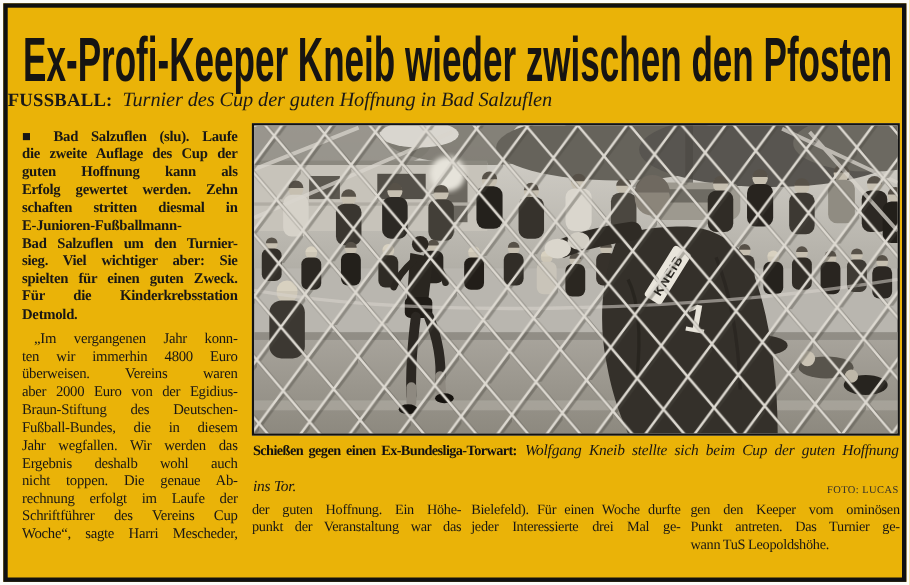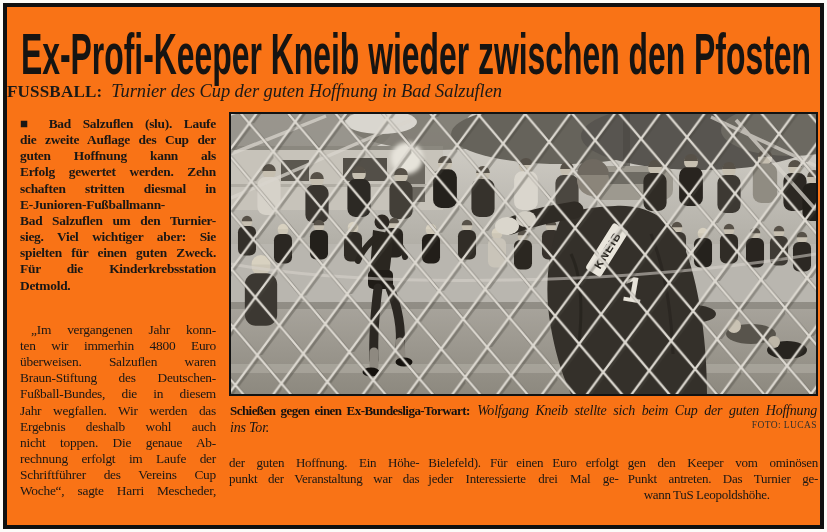--- a/index.html
+++ b/index.html
@@ -1,44 +1,44 @@
 <!DOCTYPE html>
 <html><head>
 <meta charset="utf-8">
 <style>
   html,body{margin:0;padding:0;}
   body{width:827px;height:532px;overflow:hidden;background:#fcfbf8;}
   .stage{position:relative;width:827px;height:532px;font-family:"Liberation Serif",serif;}
   .page{position:absolute;left:3px;top:3px;width:821px;height:526px;box-sizing:border-box;
-        border:4px solid #101010;background:#f97316;}
+        border:4px solid #101010;background:#eab308;}
   
   .headline-wrap{position:absolute;left:10px;top:18px;width:800px;height:62px;}
   .headline-wrap svg{display:block;}
   
   .subhead{position:absolute;left:0;top:74px;width:100%;text-align:left;color:#1b1917;white-space:nowrap;}
   .kicker{font-weight:bold;font-size:17px;letter-spacing:.2px;}
   .subtitle{font-style:italic;font-size:18.5px;margin-left:9px;letter-spacing:-0.1px;}
   
   .leftcol{position:absolute;left:13px;top:109px;width:196px;font-size:13.4px;line-height:16.15px;
            color:#191715;letter-spacing:-0.25px;word-spacing:-0.5px;}
   .p1{font-weight:bold;}
-  .p2{margin-top:28px;}
+  .p2{margin-top:6px;}
   .jlines>div{text-align:justify;text-align-last:justify;white-space:nowrap;}
-  .endleft>div:last-child{text-align-last:left;margin-left:16px;}
+  .endleft>div:last-child{text-align-last:left;}
   .p2>div:first-child{text-indent:11px;}
   
   .photo{position:absolute;left:222px;top:105px;width:585px;height:280px;border:2px solid #121212;background:#b9b6af;}
   .photo svg{display:block;}
   
   .caption{position:absolute;left:223px;top:394px;width:587px;color:#181614;}
   .capline1{white-space:nowrap;text-align:justify;text-align-last:justify;}
   .cap-lead{font-family:Liberation Serif, serif;font-weight:bold;font-size:13px;
             letter-spacing:-0.55px;word-spacing:-1px;color:#131110;}
   .cap-it{font-style:italic;font-size:14px;letter-spacing:-0.2px;}
-  .capline2{display:flex;justify-content:space-between;align-items:flex-start;margin-top:1px;}
+  .capline2{display:flex;justify-content:space-between;align-items:flex-end;margin-top:16px;}
   .credit{font-size:9.5px;letter-spacing:.4px;color:#33302c;}
   
   .contcols{position:absolute;left:222px;top:448px;width:589px;display:flex;gap:9px;
             font-size:13px;line-height:16.1px;letter-spacing:-0.25px;word-spacing:-0.5px;color:#191715;}
   .ccol{flex:1 1 0;min-width:0;}
 </style>
 </head>
 <body>
 
 <div class="stage">
@@ -64,21 +64,22 @@
           <div>E-Junioren-Fußballmann-</div>
           <div>Bad Salzuflen um den Turnier-</div>
           <div>sieg. Viel wichtiger aber: Sie</div>
           <div>spielten für einen guten Zweck.</div>
           <div>Für die Kinderkrebsstation</div>
           <div>Detmold.</div>
         </div>
       <div class="p2 jlines">
           <div>„Im vergangenen Jahr konn-</div>
           <div>ten wir immerhin 4800 Euro</div>
-          <div>überweisen. Salzuflen waren</div>
+          <div>überweisen. Vereins waren</div>
+          <div>aber 2000 Euro von der Egidius-</div>
           <div>Braun-Stiftung des Deutschen-</div>
           <div>Fußball-Bundes, die in diesem</div>
           <div>Jahr wegfallen. Wir werden das</div>
           <div>Ergebnis deshalb wohl auch</div>
           <div>nicht toppen. Die genaue Ab-</div>
           <div>rechnung erfolgt im Laufe der</div>
           <div>Schriftführer des Vereins Cup</div>
           <div>Woche“, sagte Harri Mescheder,</div>
         </div>
     </div>
@@ -238,21 +239,21 @@
         <span class="credit">FOTO: LUCAS</span>
       </div>
     </div>
 
     <div class="contcols">
       <div class="ccol jlines">
           <div>der guten Hoffnung. Ein Höhe-</div>
           <div>punkt der Veranstaltung war das</div>
         </div>
       <div class="ccol jlines">
-          <div>Bielefeld). Für einen Euro erfolgt</div>
+          <div>Bielefeld). Für einen Woche durfte</div>
           <div>jeder Interessierte drei Mal ge-</div>
         </div>
       <div class="ccol jlines endleft">
           <div>gen den Keeper vom ominösen</div>
           <div>Punkt antreten. Das Turnier ge-</div>
           <div>wann TuS Leopoldshöhe.</div>
         </div>
     </div>
 
   </div>

